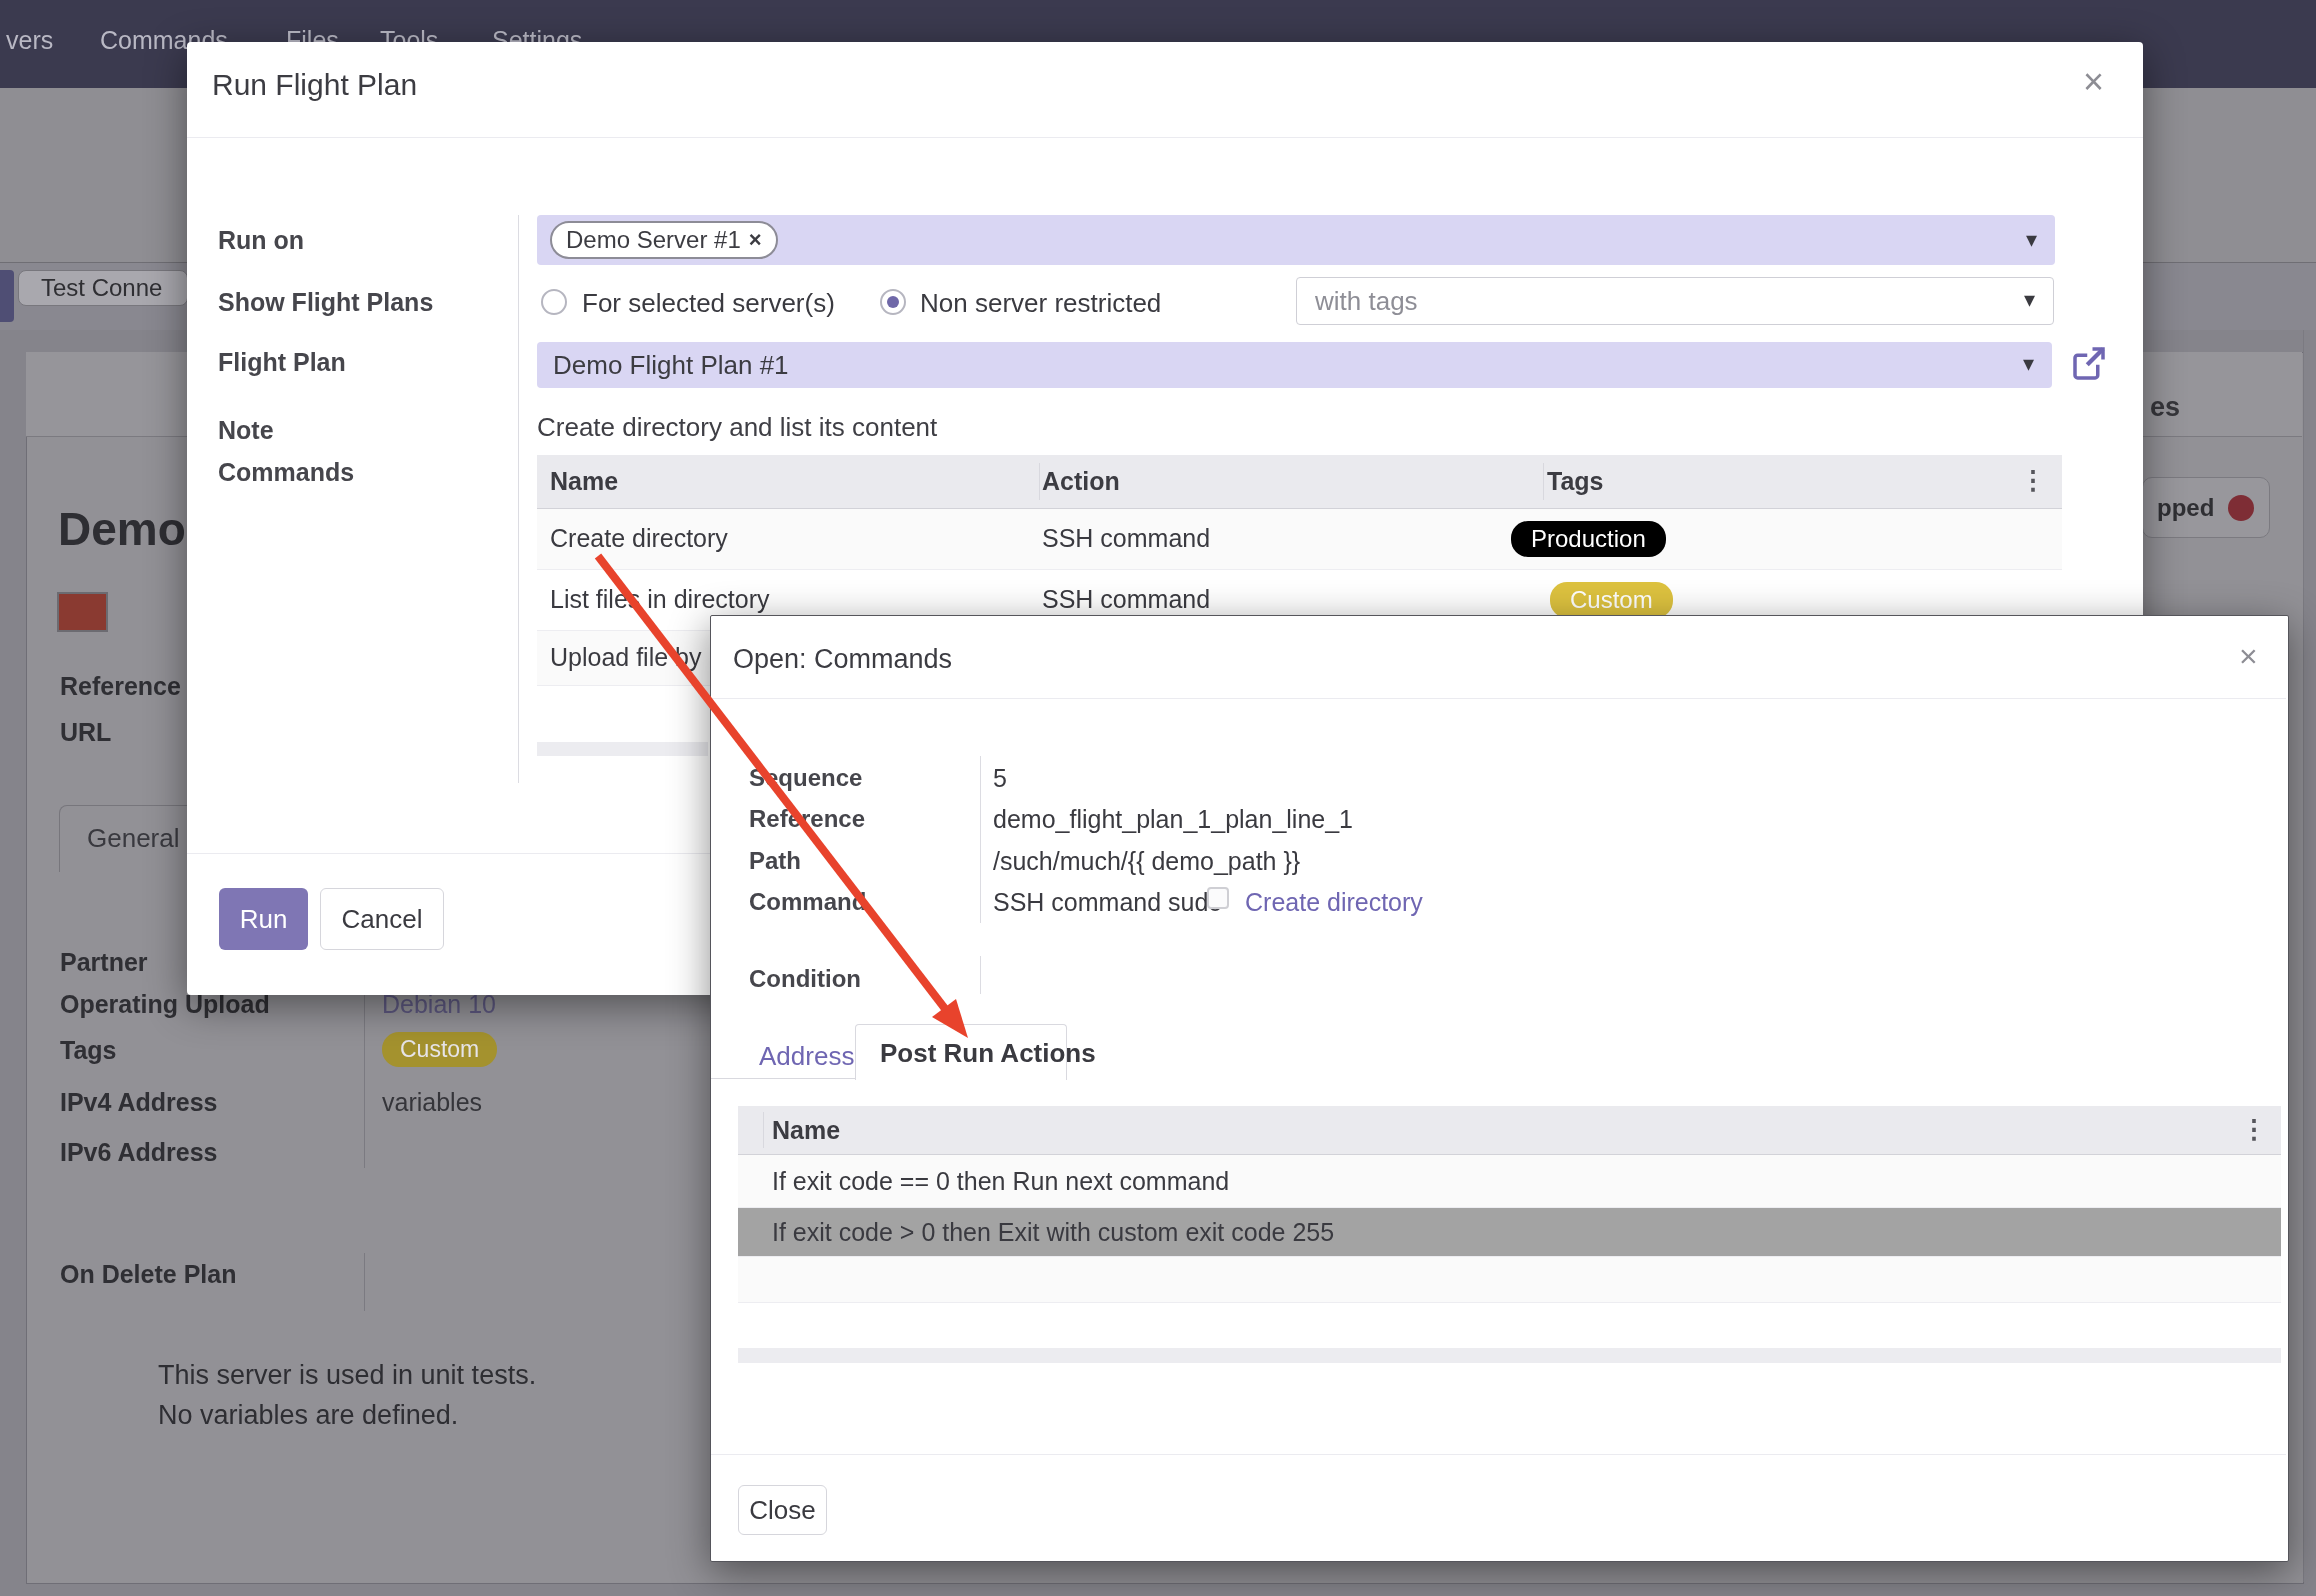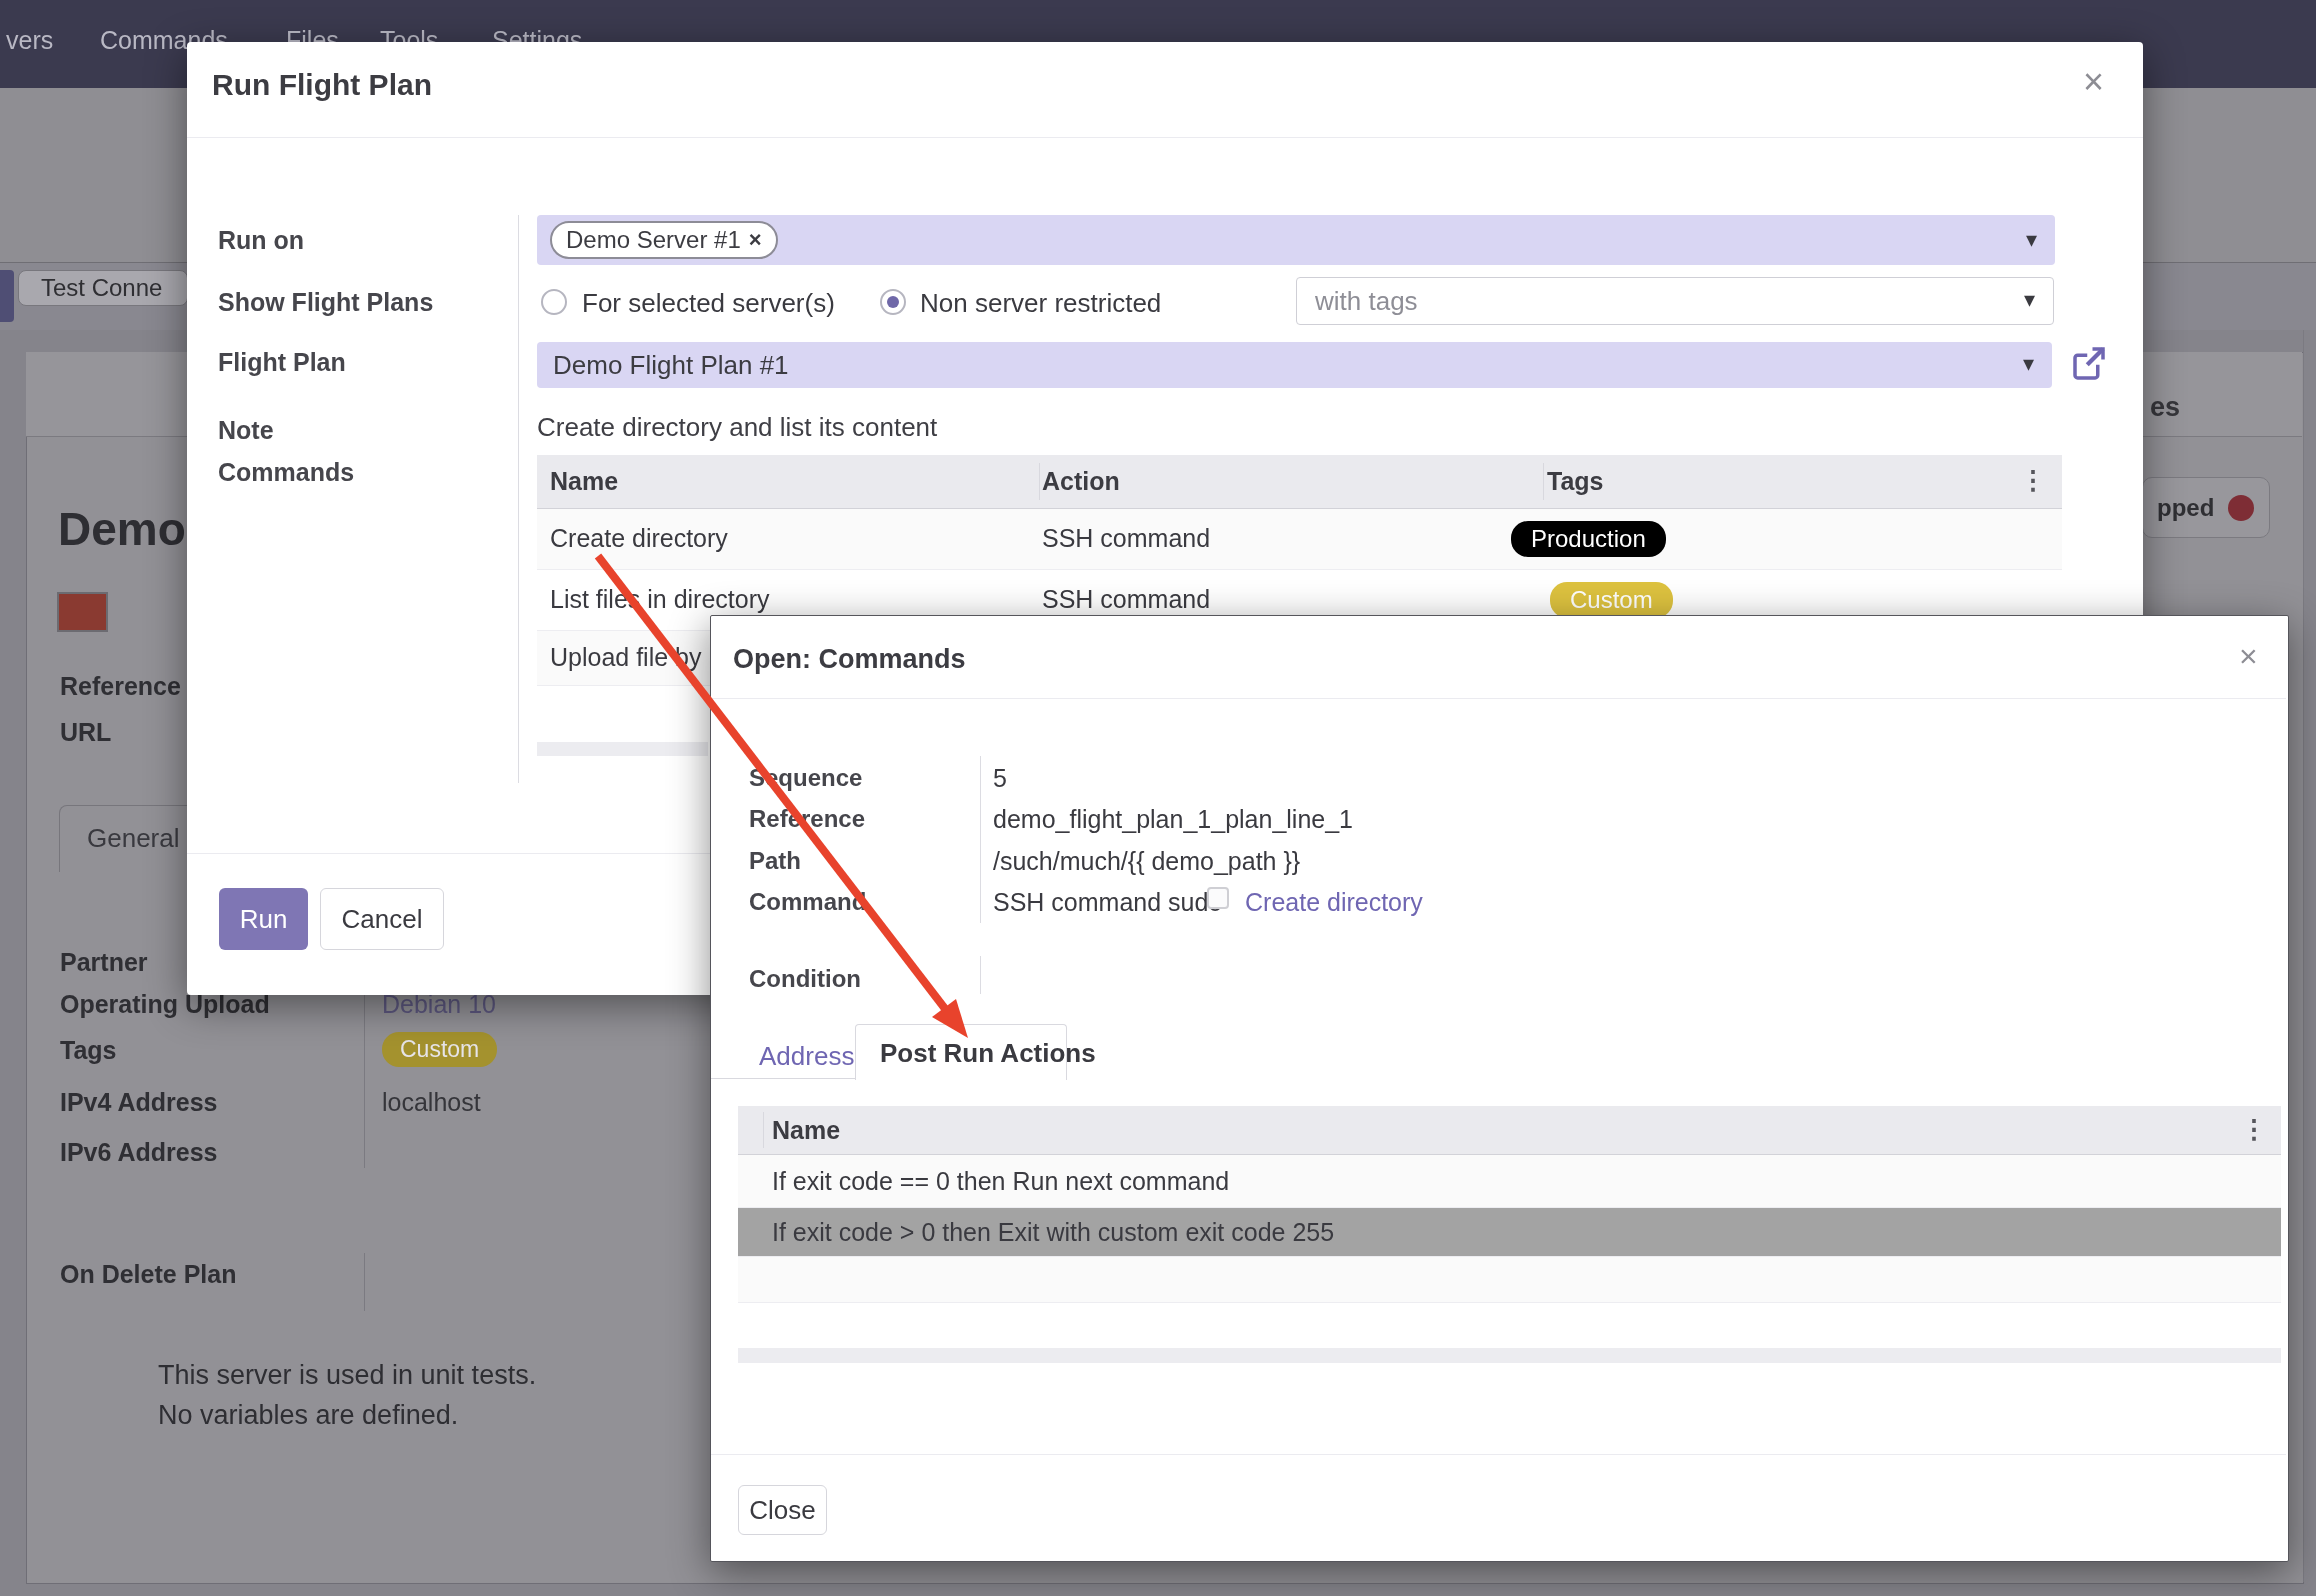--- a/index.html
+++ b/index.html
@@ -19,21 +19,21 @@
   .bg-label{font-weight:700;color:#2f2f34;font-size:25px;}
   .bg-value{color:#35353a;font-size:25px;}
   .bg-link{color:#5d5880;font-size:25px;}
   .vline{width:0;border-left:1px solid #7b7a81;}
   .pill{display:inline-block;border-radius:17px;padding:4px 18px;font-size:23px;color:#e6e4e8;}
   .status-dot{width:26px;height:26px;border-radius:50%;background:#7e2d35;}
   .big-head{font-size:46px;font-weight:700;color:#2e2e33;white-space:nowrap;overflow:hidden;}
   .note-text{font-size:27px;color:#2e2e33;}
   
   .modal{background:#fff;border-radius:4px;box-shadow:0 10px 40px rgba(0,0,0,.45);}
-  .m-title{font-size:30px;font-weight:700;color:#3c3c42;}
+  .m-title{font-size:30px;font-weight:400;color:#3c3c42;}
   .x-btn{font-size:36px;color:#8d8d94;line-height:36px;cursor:pointer;}
   .hline{height:0;border-top:1px solid #ebebf0;}
   .f-label{font-weight:700;color:#46464c;font-size:25px;}
   .lav{background:#d9d6f3;border-radius:4px;}
   .chip{display:inline-flex;align-items:center;background:#fff;border:2px solid #8d8c97;border-radius:19px;
         padding:3px 14px;font-size:24px;color:#3c3c42;gap:8px;}
   .chip .rm{font-weight:700;font-size:22px;color:#3c3c42;}
   .caret{color:#3a3a40;font-size:22px;}
   .radio{width:26px;height:26px;border-radius:50%;border:2px solid #b6b6c0;background:#fff;box-sizing:border-box;}
   .radio.on{border-color:#b6b6c0;display:flex;align-items:center;justify-content:center;}
@@ -94,21 +94,21 @@
   <span class="ab bg-label" style="left:60px;top:1036px;">Tags</span>
   <span class="ab bg-label" style="left:60px;top:1088px;">IPv4 Address</span>
   <span class="ab bg-label" style="left:60px;top:1138px;">IPv6 Address</span>
   <span class="ab bg-label" style="left:60px;top:1260px;">On Delete Plan</span>
 
   <div class="ab vline" style="left:364px;top:990px;height:178px;"></div>
   <div class="ab vline" style="left:364px;top:1253px;height:58px;"></div>
 
   <span class="ab bg-link" style="left:382px;top:990px;">Debian 10</span>
   <span class="ab pill" style="left:382px;top:1032px;background:#a4922e;">Custom</span>
-  <span class="ab bg-value" style="left:382px;top:1088px;">localhost</span>
+  <span class="ab bg-value" style="left:382px;top:1088px;">variables</span>
 
   <span class="ab note-text" style="left:158px;top:1360px;">This server is used in unit tests.</span>
   <span class="ab note-text" style="left:158px;top:1400px;">No variables are defined.</span>
 
   <span class="ab" style="left:2150px;top:392px;font-size:27px;font-weight:600;color:#36363b;">es</span>
   <div class="ab" style="left:2142px;top:477px;width:128px;height:61px;background:#98979c;border:1px solid #7b7a80;border-radius:10px;display:flex;align-items:center;gap:14px;padding-left:14px;box-sizing:border-box;">
     <span style="font-size:24px;font-weight:700;color:#2f2f33;">pped</span>
     <span class="status-dot"></span>
   </div>
   <div class="ab vline" style="left:2303px;top:330px;height:1252px;"></div>

